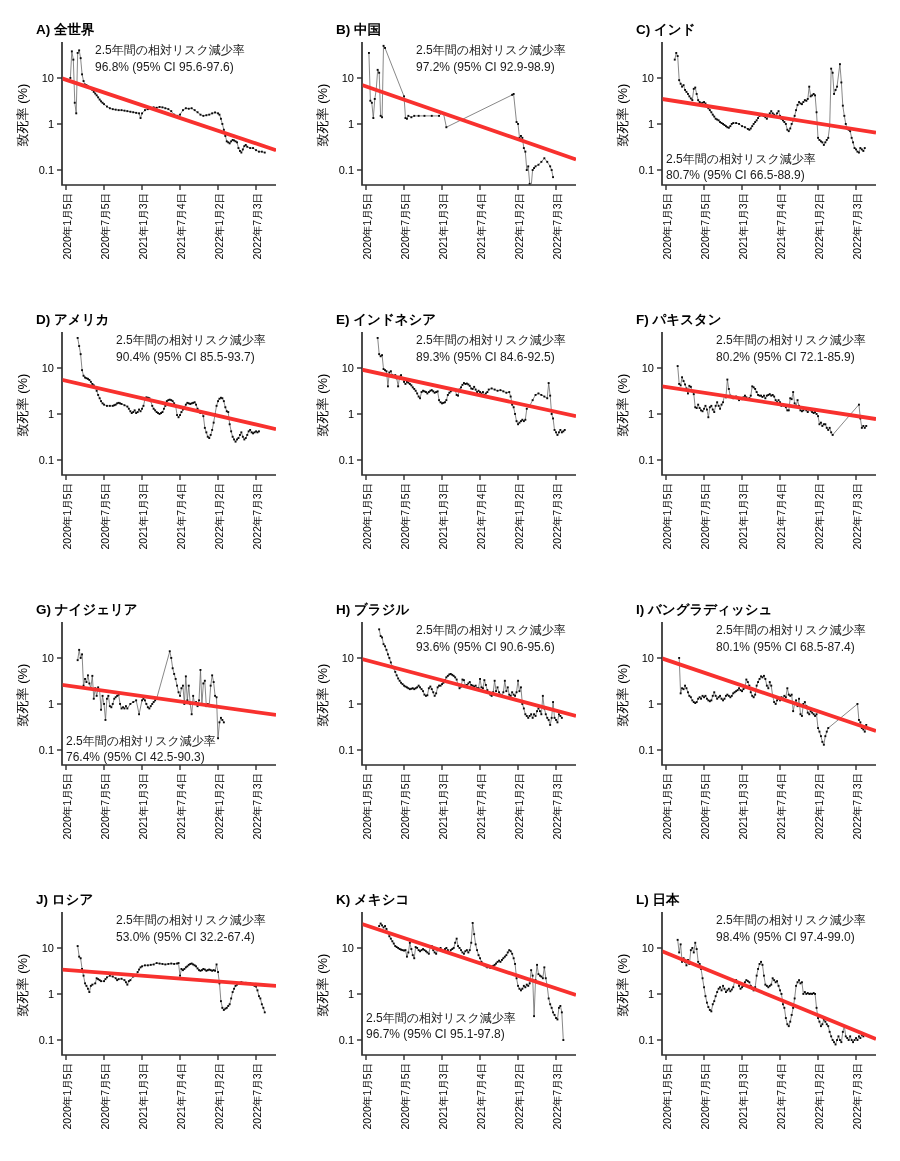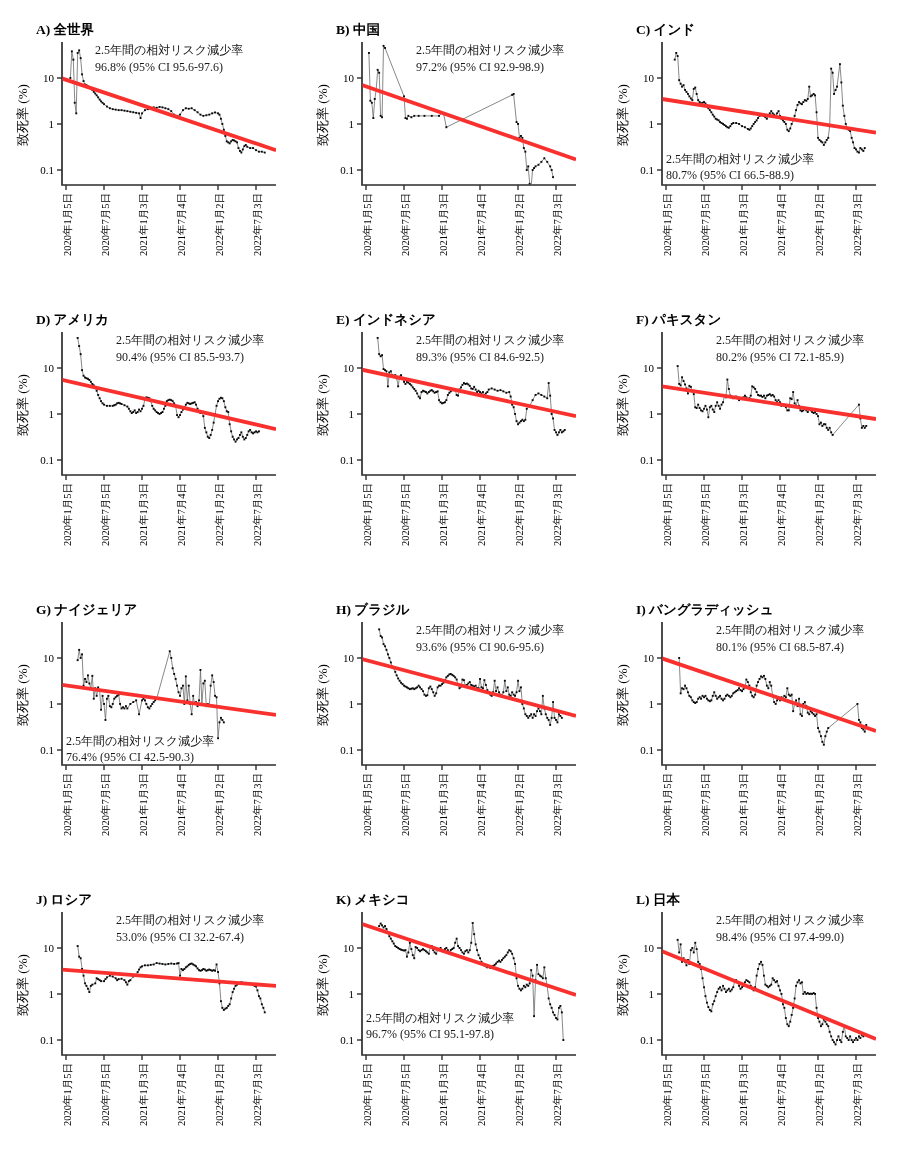--- a/index.html
+++ b/index.html
@@ -1,17 +1,17 @@
 <!DOCTYPE html>
 <html><head>
 <meta charset="utf-8">
 <style>
   html,body{margin:0;padding:0;background:#ffffff;}
   body{width:900px;height:1161px;font-family:"Liberation Sans","DejaVu Sans",sans-serif;}
-  #grid{display:grid;grid-template-columns:repeat(3,300px);grid-auto-rows:290px;width:900px;font-family:Liberation Serif, serif;}
+  #grid{display:grid;grid-template-columns:repeat(3,300px);grid-auto-rows:290px;width:900px;}
   .panel{position:relative;width:300px;height:290px;}
   svg text{user-select:none;}
 </style>
 </head>
 <body>
 
 <main id="grid">
     <section class="panel"><svg viewBox="0 0 300 290" width="300" height="290">
         <defs>
           <clipPath id="clipA">

